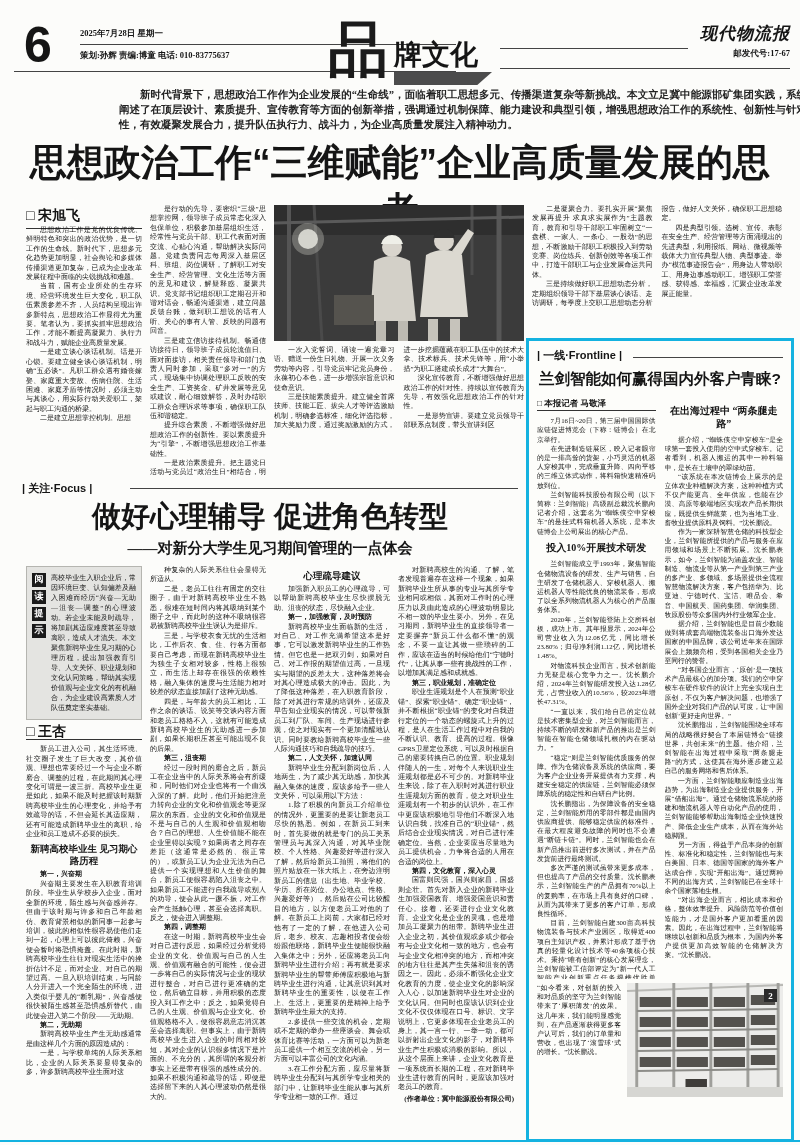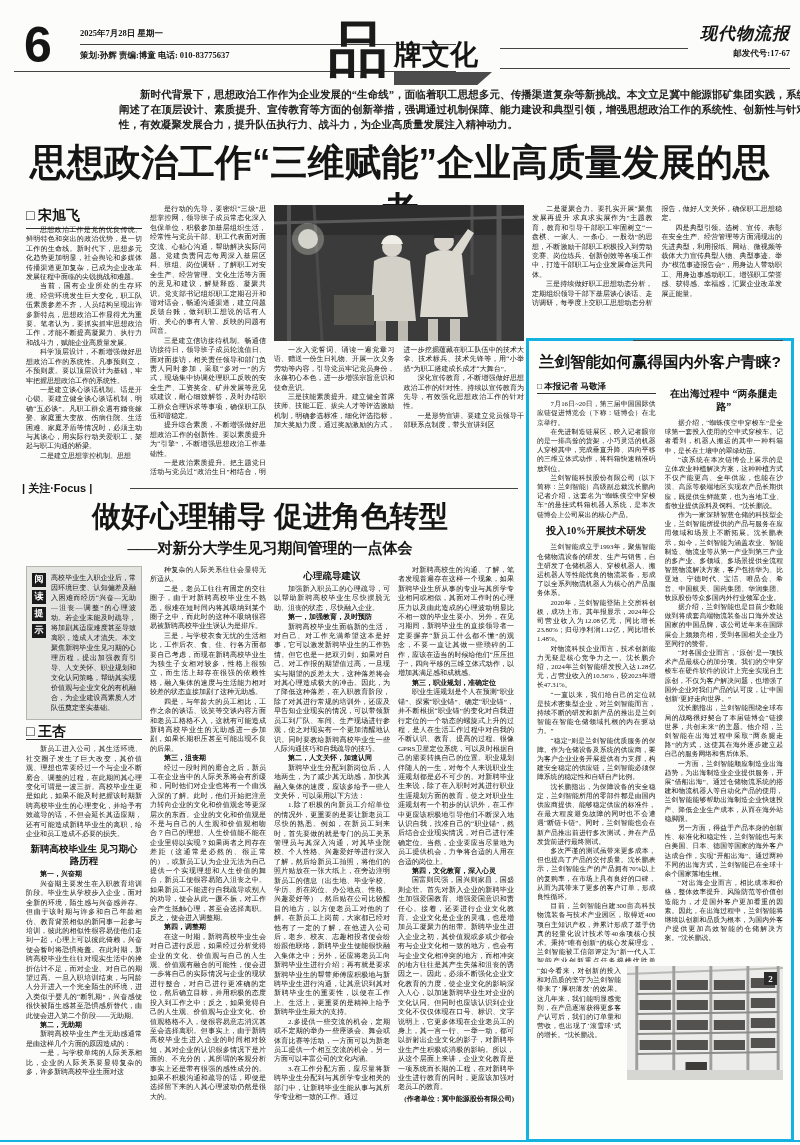--- a/index.html
+++ b/index.html
@@ -83,21 +83,20 @@
   <div class="abs postal">邮发代号:17-67</div>
 
   <div class="abs lead">新时代背景下，思想政治工作作为企业发展的“生命线”，面临着职工思想多元、传播渠道复杂等新挑战。本文立足冀中能源邯矿集团实践，系统阐述了在顶层设计、素质提升、宣传教育等方面的创新举措，强调通过机制保障、能力建设和典型引领，增强思想政治工作的系统性、创新性与针对性，有效凝聚发展合力，提升队伍执行力、战斗力，为企业高质量发展注入精神动力。</div>
 
   <div class="abs headline">思想政治工作“三维赋能”企业高质量发展的思考</div>
 
   <div class="abs byline" style="left:26px;top:207px;width:116px;">□ 宋旭飞</div>
   <div class="ncol m-col1">
       <p class="para">思想政治工作是党的优良传统、鲜明特色和突出的政治优势，是一切工作的生命线。新时代下，思想多元化趋势更加明显，社会舆论和多媒体传播渠道更加复杂，已成为企业改革发展征程中面临的尖锐挑战和难题。</p>
       <p class="para">当前，国有企业所处的生存环境、经营环境发生巨大变化，职工队伍素质参差不齐，人员结构呈现出许多新特点，思想政治工作显得尤为重要。笔者认为，要抓实抓牢思想政治工作，才能不断提高凝聚力、执行力和战斗力，赋能企业高质量发展。</p>
-      <p class="para">科学顶层设计，不断增强做好思想政治工作的系统性。凡事预则立，不预则废。要以顶层设计为基础，牢牢把握思想政治工作的系统性。</p>
       <p class="para">一是建立谈心谈话机制。话是开心锁。要建立健全谈心谈话机制，明确“五必谈”。凡职工群众遇有婚丧嫁娶、家庭重大变故、伤病住院、生活困难、家庭矛盾等情况时，必须主动与其谈心，用实际行动关爱职工，架起与职工沟通的桥梁。</p>
       <p class="para">二是建立思想掌控机制。思想</p>
     </div>
   <div class="ncol m-col2">
       <p class="para">是行动的先导，要密织“三级”思想掌控网，领导班子成员常态化深入包保单位，积极参加基层组织生活，经常性与党员干部、职工代表面对面交流、心贴心沟通，帮助解决实际问题。党建负责同志每周深入基层区科、班组、岗位调研，了解职工对安全生产、经营管理、文化生活等方面的意见和建议，解疑释惑、凝聚共识。党支部书记组织职工定期召开和谐对话会，畅通沟通渠道，建立问题反馈台账，做到职工想说的话有人听、关心的事有人管、反映的问题有回音。</p>
       <p class="para">三是建立信访接待机制。畅通信访接待日，领导班子成员轮流值日、面对面接访，相关责任领导和部门负责人同时参加，采取“多对一”的方式，现场集中协调处理职工反映的安全生产、工资奖金、矿井发展等意见或建议，耐心细致解答，及时办结职工群众合理诉求等事项，确保职工队伍和谐稳定。</p>
       <p class="para">提升综合素质，不断增强做好思想政治工作的创新性。要以素质提升为“引擎”，不断增强思想政治工作基础性。</p>
       <p class="para">一是政治素质提升。把主题党日活动与党员过“政治生日”相结合，明确进行一次谈心谈话、重温</p>
     </div>
 
@@ -182,29 +181,30 @@
       <p class="para">加强新入职员工的心理疏导，可以帮助新聘高校毕业生尽快摆脱无助、沮丧的状态，尽快融入企业。</p>
       <p class="para lead-b">第一，加强教育，及时预防</p>
       <p class="para">新聘高校毕业生面临新的生活，对自己、对工作充满希望这本是好事，它可以激发新聘毕业生的工作热情。但它也是一把双刃剑，如果对自己、对工作报的期望值过高，一旦现实与期望的反差太大，这种落差将会对其心理造成极大的冲击。因此，为了降低这种落差，在入职教育阶段，除了对其进行常规的培训外，还应及早告知企业现实的情况，可以带领新员工到厂队、车间、生产现场进行参观，使之对现实有一个更加清醒地认识。同时要教给新聘高校毕业生一些人际沟通技巧和自我疏导的技巧。</p>
       <p class="para lead-b">第二，人文关怀，加速认同</p>
       <p class="para">新聘毕业生分配到新岗位后，人地两生，为了减少其无助感，加快其融入集体的速度，应该多给予一些人文关怀，可以采用以下方法：</p>
       <p class="para">1.除了积极的向新员工介绍单位的情况外，更重要的是要让新老员工尽快的熟悉。例如，在新员工到来时，首先要做的就是专门的员工关系管理员与其深入沟通，对其毕业院校、个人性格、兴趣爱好等进行深入了解，然后给新员工拍照，将他们的照片贴放在一张大纸上，在旁边注明新员工的信息（出生地、毕业学校、学历、所在岗位、办公地点、性格、兴趣爱好等），然后贴在公司比较醒目的地方，以方便老员工对他的了解。在新员工上岗前，大家都已经对他有了一定的了解，在他进入公司后，老乡、校友、志趣相投者便会纷纷跟他联络，新聘毕业生便能很快融入集体之中；另外，还应将老员工向新聘毕业生进行介绍；再有就是要求新聘毕业生的帮带师傅应积极地与新聘毕业生进行沟通，让其意识到其对新聘毕业生的重要性，以便在工作上、生活上，更重要的是精神上给予新聘毕业生最大的支持。</p>
       <p class="para">2.多提供一些交流的机会，定期或不定期的举办一些座谈会、舞会或体育比赛等活动，一方面可以为新老员工提供一个相互交流的机会，另一方面可以丰富公司的文化内涵。</p>
       <p class="para">3.在工作分配方面，应尽量将新聘毕业生分配到与其所学专业相关的部门中，让新聘毕业生能从事与其所学专业相一致的工作。通过</p>
     </div>
   <div class="ncol f-col" style="left:398px;">
-      <p class="para">对新聘高校生的沟通、了解，笔者发现普遍存在这样一个现象，如果新聘毕业生所从事的专业与其所学专业相同或相似，其面对工作时的心理压力以及由此造成的心理波动明显比不相一致的毕业生要小。另外，在见习期间，新聘毕业生的直接领导者一定要摒弃“新员工什么都不懂”的观念，不要一直让其做一些琐碎的工作，应该在适当的时候给他们“压压担子”，四向平移的三维立体式动作，以增加其满足感和成就感。</p>
+      <p class="para">对新聘高校生的沟通、了解，笔者发现普遍存在这样一个现象，如果新聘毕业生所从事的专业与其所学专业相同或相似，其面对工作时的心理压力以及由此造成的心理波动明显比不相一致的毕业生要小。另外，在见习期间，新聘毕业生的直接领导者一定要摒弃“新员工什么都不懂”的观念，不要一直让其做一些琐碎的工作，应该在适当的时候给他们“宁德时代”，让其从事一些有挑战性的工作，以增加其满足感和成就感。</p>
       <p class="para lead-b">第三，职业规划，准确定位</p>
       <p class="para">职业生涯规划是个人在预测“职业锚”、探索“职业锚”、确定“职业锚”，并不断根据“职业锚”的变化对自我进行定位的一个动态的螺旋式上升的过程，是人在生活工作过程中对自我的不断认识、教育、提高的过程。很像GPRS卫星定位系统，可以及时根据自己的需要转换自己的位置。职业规划伴随人的一生，对每个人来说职业生涯规划都是必不可少的。对新聘毕业生来说，除了在入职时对其进行职业生涯规划方面的教育，使之对职业生涯规划有一个初步的认识外，在工作中更应该积极地引导他们不断深入地认识自我，找准自己的“职业锚”，然后结合企业现实情况，对自己进行准确定位。当然，企业要应当尽量地为员工提供机会，力争将合适的人用在合适的岗位上。</p>
       <p class="para lead-b">第四，文化教育，深入心灵</p>
       <p class="para">国富则民强，国兴则家昌，国盛则企壮。首先对新入企业的新聘毕业生加强爱国教育、增强爱国意识和责任心。接着，还要进行企业文化教育。企业文化是企业的灵魂，也是增加员工凝聚力的纽带。新聘毕业生进入企业之初，其价值观或多或少都会有与企业文化相一致的地方，也会有与企业文化相冲突的地方，而相冲突的地方往往是其产生失落和沮丧的诱因之一。因此，必须不断强化企业文化教育的力度，使企业文化的影响深入人心，以加速新聘毕业生对企业的文化认同。但同时也应该认识到企业文化不仅仅体现在口号、标识、文字说明上，它更多体现在企业老员工的身上，其一言一行、一举一动，都可以折射出企业文化的影子，对新聘毕业生产生积极或消极的影响。所以，从这个层面上来讲，企业文化教育是一项系统而长期的工程，在对新聘毕业生进行教育的同时，更应该加强对老员工的教育。</p>
       <p class="credit">(作者单位：冀中能源股份有限公司)</p>
     </div>
 
   <div class="abs fl-box">
+    <div class="fl-label sec-label">| 一线·Frontline |</div>
     <div class="fl-rule"></div>
     <div class="fl-title">兰剑智能如何赢得国内外客户青睐?</div>
     <div class="fl-cols">
       <div class="fl-col">
         <div class="fl-author">□ 本报记者 马敬泽</div>
         <div>
             <p class="para">7月16日~20日，第三届中国国际供应链促进博览会（下称：链博会）在北京举行。</p>
             <p class="para">在先进制造链展区，映入记者眼帘的是一排高耸的货架，小巧灵活的机器人穿梭其中，完成垂直升降、四向平移的三维立体式动作，将料箱快速精准码放到位。</p>
             <p class="para">兰剑智能科技股份有限公司（以下简称：兰剑智能）高级副总裁沈长鹏向记者介绍，这套名为“蜘蛛侠空中穿梭车”的悬挂式料箱机器人系统，是本次链博会上公司展出的核心产品。</p>
             <div class="sub-h">投入10%开展技术研发</div>

